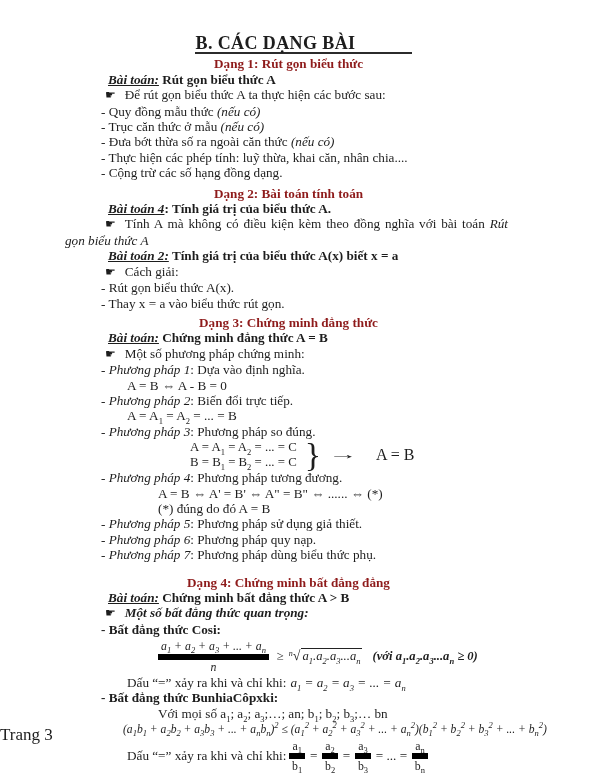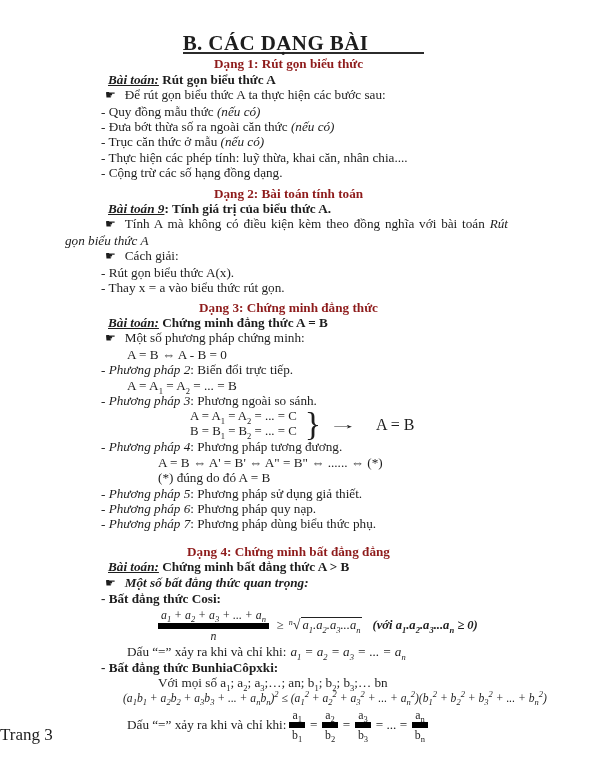--- a/index.html
+++ b/index.html
@@ -8,21 +8,21 @@
     color:#1d1d1d;
     font-family:"Liberation Serif","DejaVu Serif",serif;
     font-size:13.2px;line-height:15.4px;
   }
   .doc{padding:36px 88px 0 65px;}
   p{margin:0;padding:0;}
 
   
   .title-row{text-align:center;margin-bottom:2px;}
   .title{
-    display:inline-block;font-weight:700;font-size:21px;letter-spacing:.4px;
+    display:inline-block;font-weight:700;font-size:18px;letter-spacing:.4px;
     border-bottom:2px solid #2b2b2b;padding:0 56px 1px 0;margin-left:30px;
   }
   .red-h{color:var(--heading-red,#8e1b1b);font-weight:700;text-align:center;}
   .sp4{margin-top:4px;} .sp5{margin-top:5px;} .sp12{margin-top:12px;}
 
   
   .bt{margin-left:43px;font-weight:700;}
   .bt .lbl{font-style:italic;text-decoration:underline;}
   .finger-p{margin-left:40px;}
   .finger{margin-right:9px;font-family:"DejaVu Sans","Liberation Sans",sans-serif;font-size:12px;}
@@ -71,40 +71,42 @@
 <div class="doc">
 
   <div class="title-row">
     <span class="title">B. CÁC DẠNG BÀI</span>
   </div>
 
   <p class="red-h">Dạng 1: Rút gọn biểu thức</p>
   <p class="bt"><span class="lbl">Bài toán:</span><span> Rút gọn biểu thức A</span></p>
   <p class="finger-p"><span class="finger">☛</span><span>Để rút gọn biểu thức A ta thực hiện các bước sau:</span></p>
   <p class="dash"><span>- Quy đồng mẫu thức </span><span class="note-i">(nếu có)</span></p>
+  <p class="dash"><span>- Trục căn thức ở mẫu </span><span class="note-i">(nếu có)</span></p>
   <p class="dash"><span>- Đưa bớt thừa số ra ngoài căn thức </span><span class="note-i">(nếu có)</span></p>
-  <p class="dash"><span>- Trục căn thức ở mẫu </span><span class="note-i">(nếu có)</span></p>
   <p class="dash"><span>- Thực hiện các phép tính: luỹ thừa, khai căn, nhân chia....</span></p>
   <p class="dash"><span>- Cộng trừ các số hạng đồng dạng.</span></p>
 
   <p class="red-h sp5">Dạng 2: Bài toán tính toán</p>
-  <p class="bt"><span class="lbl">Bài toán 9</span><span>: Tính giá trị của biểu thức A.</span></p>
+  <p class="bt"><span class="lbl">Bài toán 4</span><span>: Tính giá trị của biểu thức A.</span></p>
   <p class="wrapnote"><span class="finger">☛</span><span>Tính A mà không có điều kiện kèm theo đồng  nghĩa với bài toán </span><span class="note-i">Rút gọn biểu thức A</span></p>
+  <p class="bt"><span class="lbl">Bài toán 2:</span><span> Tính giá trị của biểu thức A(x) biết x = a</span></p>
   <p class="finger-p"><span class="finger">☛</span><span>Cách giải:</span></p>
   <p class="dash">- Rút gọn biểu thức A(x).</p>
   <p class="dash">- Thay x = a vào biểu thức rút gọn.</p>
 
   <p class="red-h sp4">Dạng 3: Chứng minh đẳng thức</p>
   <p class="bt"><span class="lbl">Bài toán:</span><span> Chứng minh đẳng thức A = B</span></p>
   <p class="finger-p"><span class="finger">☛</span><span>Một số phương pháp chứng minh:</span></p>
 
+  <p class="dash"><span class="ppl">- Phương pháp 1</span><span>: Dựa vào định nghĩa.</span></p>
   <p class="mathline">A = B ⇔  A - B = 0</p>
   <p class="dash"><span class="ppl">- Phương pháp 2</span><span>: Biến đổi trực tiếp.</span></p>
   <p class="mathline">A = A<sub>1</sub> = A<sub>2</sub> = ... = B</p>
-  <p class="dash"><span class="ppl">- Phương pháp 3</span><span>:  Phương ngoài so sánh.</span></p>
+  <p class="dash"><span class="ppl">- Phương pháp 3</span><span>:  Phương pháp so đúng.</span></p>
 
   <div class="brace-row">
     <div class="brace-lines">
       <div>A = A<sub>1</sub> = A<sub>2</sub>  =  ...  = C</div>
       <div>B = B<sub>1</sub>  = B<sub>2</sub>  =  ...  = C</div>
     </div>
     <div class="big-brace">}</div>
     <div class="arrow-icon">→</div>
     <div class="brace-result">A = B</div>
   </div>

